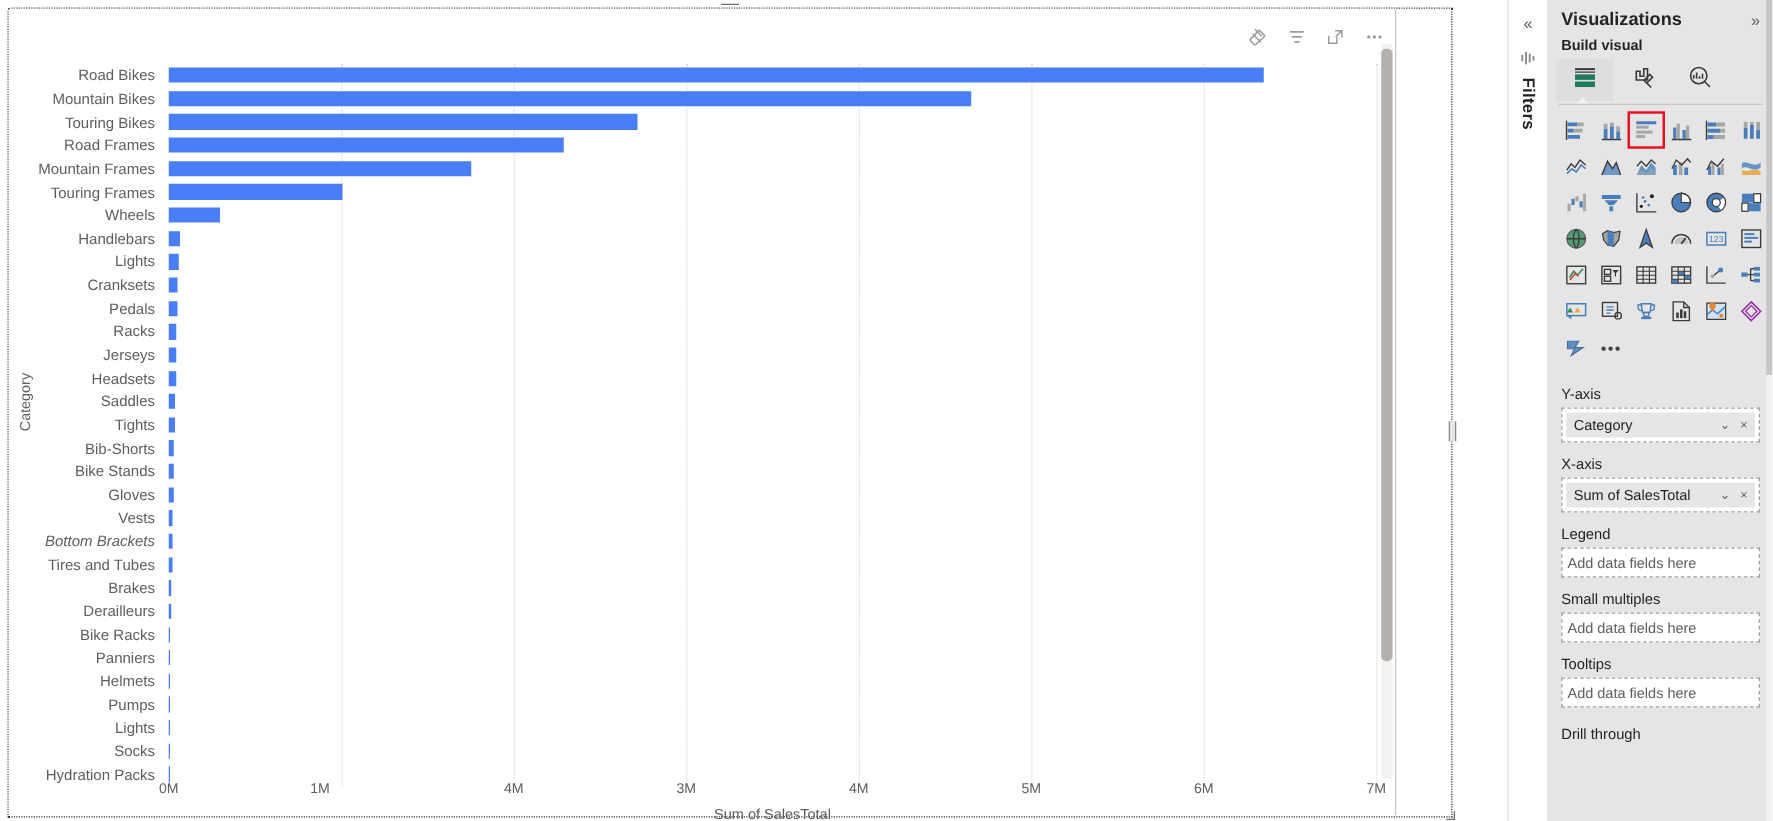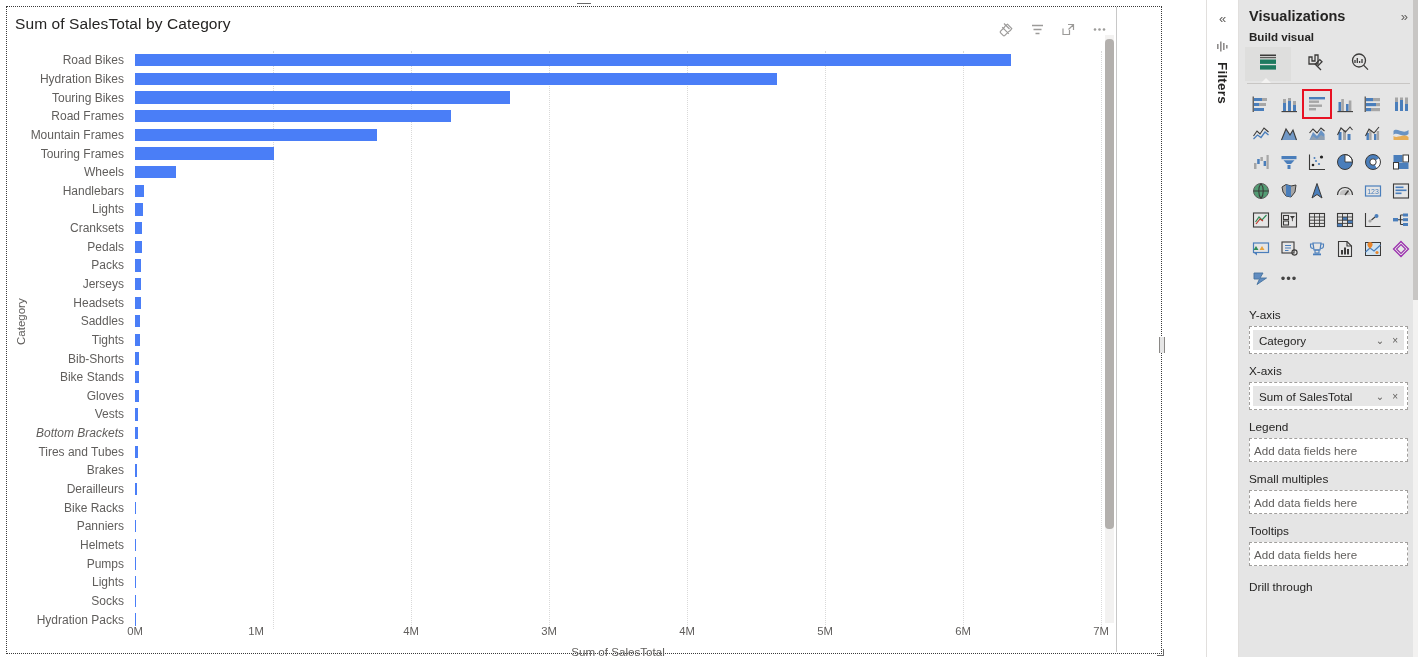--- a/index.html
+++ b/index.html
@@ -204,21 +204,20 @@
 </style>
 </head>
 <body>
 
 <div id="root">
 
   <div class="visual-frame">
     <div class="top-handle"></div>
     <div class="visual-inner">
 
-      <div class="visual-title">Sum of SalesTotal by Category</div>
 
       <div class="visual-header-icons">
         <span class="hdr-ic">
           <svg viewBox="0 0 17 17" fill="none" stroke="#605e5c" stroke-width="1.2">
             <path d="M6 2.5 L11.5 8 M4.2 6.2 L10.8 12.8 M9.5 3.2 C7.5 4.2 6.6 5.6 6.3 6.4 L2.6 10.1 C2.1 10.6 2.1 11.4 2.6 11.9 L5.1 14.4 C5.6 14.9 6.4 14.9 6.9 14.4 L10.6 10.7 C11.4 10.4 12.8 9.5 13.8 7.5 Z"></path>
           </svg>
         </span>
         <span class="hdr-ic">
           <svg viewBox="0 0 17 17" fill="none" stroke="#605e5c" stroke-width="1.3">
             <path d="M3 4.5 H14 M4.5 8.5 H12.5 M6.5 12.5 H10.5"></path>
@@ -238,21 +237,21 @@
         </span>
       </div>
 
       <div class="plot">
         <div class="axis-y-title">Category</div>
         <div class="cat-labels" id="cat-labels">
             <div class="cat-row" style="height: 18.6452px;">
               <span class="cat-label">Road Bikes</span>
             </div>
             <div class="cat-row" style="height: 18.6452px;">
-              <span class="cat-label">Hydration Bikes</span>
+              <span class="cat-label">Mountain Bikes</span>
             </div>
             <div class="cat-row" style="height: 18.6452px;">
               <span class="cat-label">Touring Bikes</span>
             </div>
             <div class="cat-row" style="height: 18.6452px;">
               <span class="cat-label">Road Frames</span>
             </div>
             <div class="cat-row" style="height: 18.6452px;">
               <span class="cat-label">Mountain Frames</span>
             </div>
@@ -268,21 +267,21 @@
             <div class="cat-row" style="height: 18.6452px;">
               <span class="cat-label">Lights</span>
             </div>
             <div class="cat-row" style="height: 18.6452px;">
               <span class="cat-label">Cranksets</span>
             </div>
             <div class="cat-row" style="height: 18.6452px;">
               <span class="cat-label">Pedals</span>
             </div>
             <div class="cat-row" style="height: 18.6452px;">
-              <span class="cat-label">Packs</span>
+              <span class="cat-label">Racks</span>
             </div>
             <div class="cat-row" style="height: 18.6452px;">
               <span class="cat-label">Jerseys</span>
             </div>
             <div class="cat-row" style="height: 18.6452px;">
               <span class="cat-label">Headsets</span>
             </div>
             <div class="cat-row" style="height: 18.6452px;">
               <span class="cat-label">Saddles</span>
             </div>

